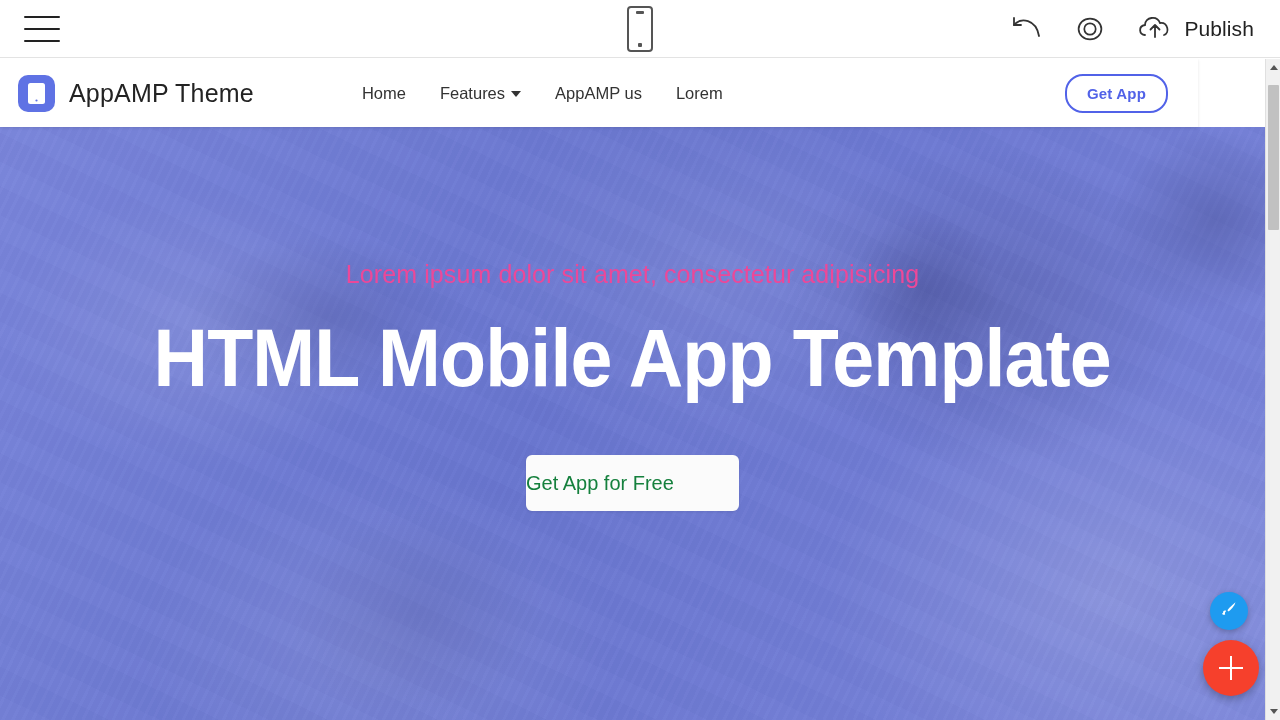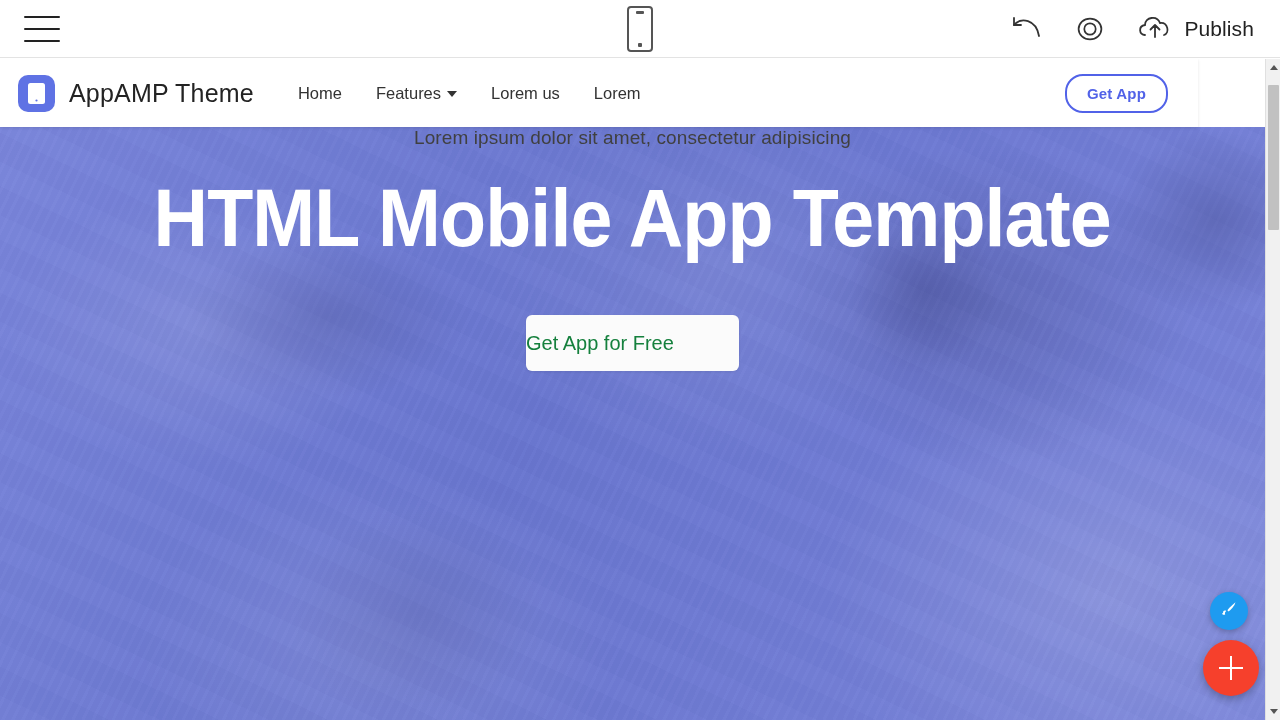--- a/index.html
+++ b/index.html
@@ -58,21 +58,21 @@
     z-index: 5;
   }
   .brand { display: flex; align-items: center; gap: 14px; margin-left: 18px; cursor: pointer; }
   .brand-logo {
     width: 37px; height: 37px; border-radius: 10px;
     background: #5f72e4;
     display: flex; align-items: center; justify-content: center;
   }
   .brand-name { font-size: 25px; color: #232323; font-weight: 400; letter-spacing: .2px; }
 
-  .nav-links { display: flex; align-items: center; gap: 34px; margin-left: 44px; }
+  .nav-links { display: flex; align-items: center; gap: 34px; margin-left: 108px; }
   .nav-link {
     font-size: 16.5px; color: #333; cursor: pointer;
     display: flex; align-items: center; gap: 6px; white-space: nowrap;
   }
   .caret {
     width: 0; height: 0;
     border-left: 5px solid transparent; border-right: 5px solid transparent;
     border-top: 6px solid #333; margin-top: 2px;
   }
   .nav-cta {
@@ -123,21 +123,22 @@
   .hero-tint {
     position: absolute; inset: 0;
     background: rgba(98,110,210,.42);
   }
   .hero-content {
     position: relative; z-index: 3;
     width: 100%;
     display: flex; flex-direction: column; align-items: center;
   }
   .hero-sub {
-    font-size: 19px; color: #404040; font-weight: 400;
+    margin-top: 133px;
+    font-size: 25px; color: #ec4899; font-weight: 400;
     letter-spacing: .1px; text-align: center;
   }
   .hero-title {
     margin-top: 28px;
     font-size: 82px; line-height: 1;
     font-weight: bold; color: #ffffff;
     font-family: "Liberation Sans Narrow", "Liberation Sans", sans-serif;
     transform: scaleX(.92); transform-origin: center;
     letter-spacing: -1px; text-align: center;
     white-space: nowrap;
@@ -246,21 +247,21 @@
 
     <div class="nav-links">
       <div class="nav-link">
         <span>Home</span>
       </div>
       <div class="nav-link">
         <span>Features</span>
         <span class="caret"></span>
       </div>
       <div class="nav-link">
-        <span>Lorem us</span>
+        <span>AppAMP us</span>
       </div>
       <div class="nav-link">
         <span>Lorem</span>
       </div>
     </div>
 
     <div class="nav-cta">
       <span>Get App</span>
     </div>
   </div>

